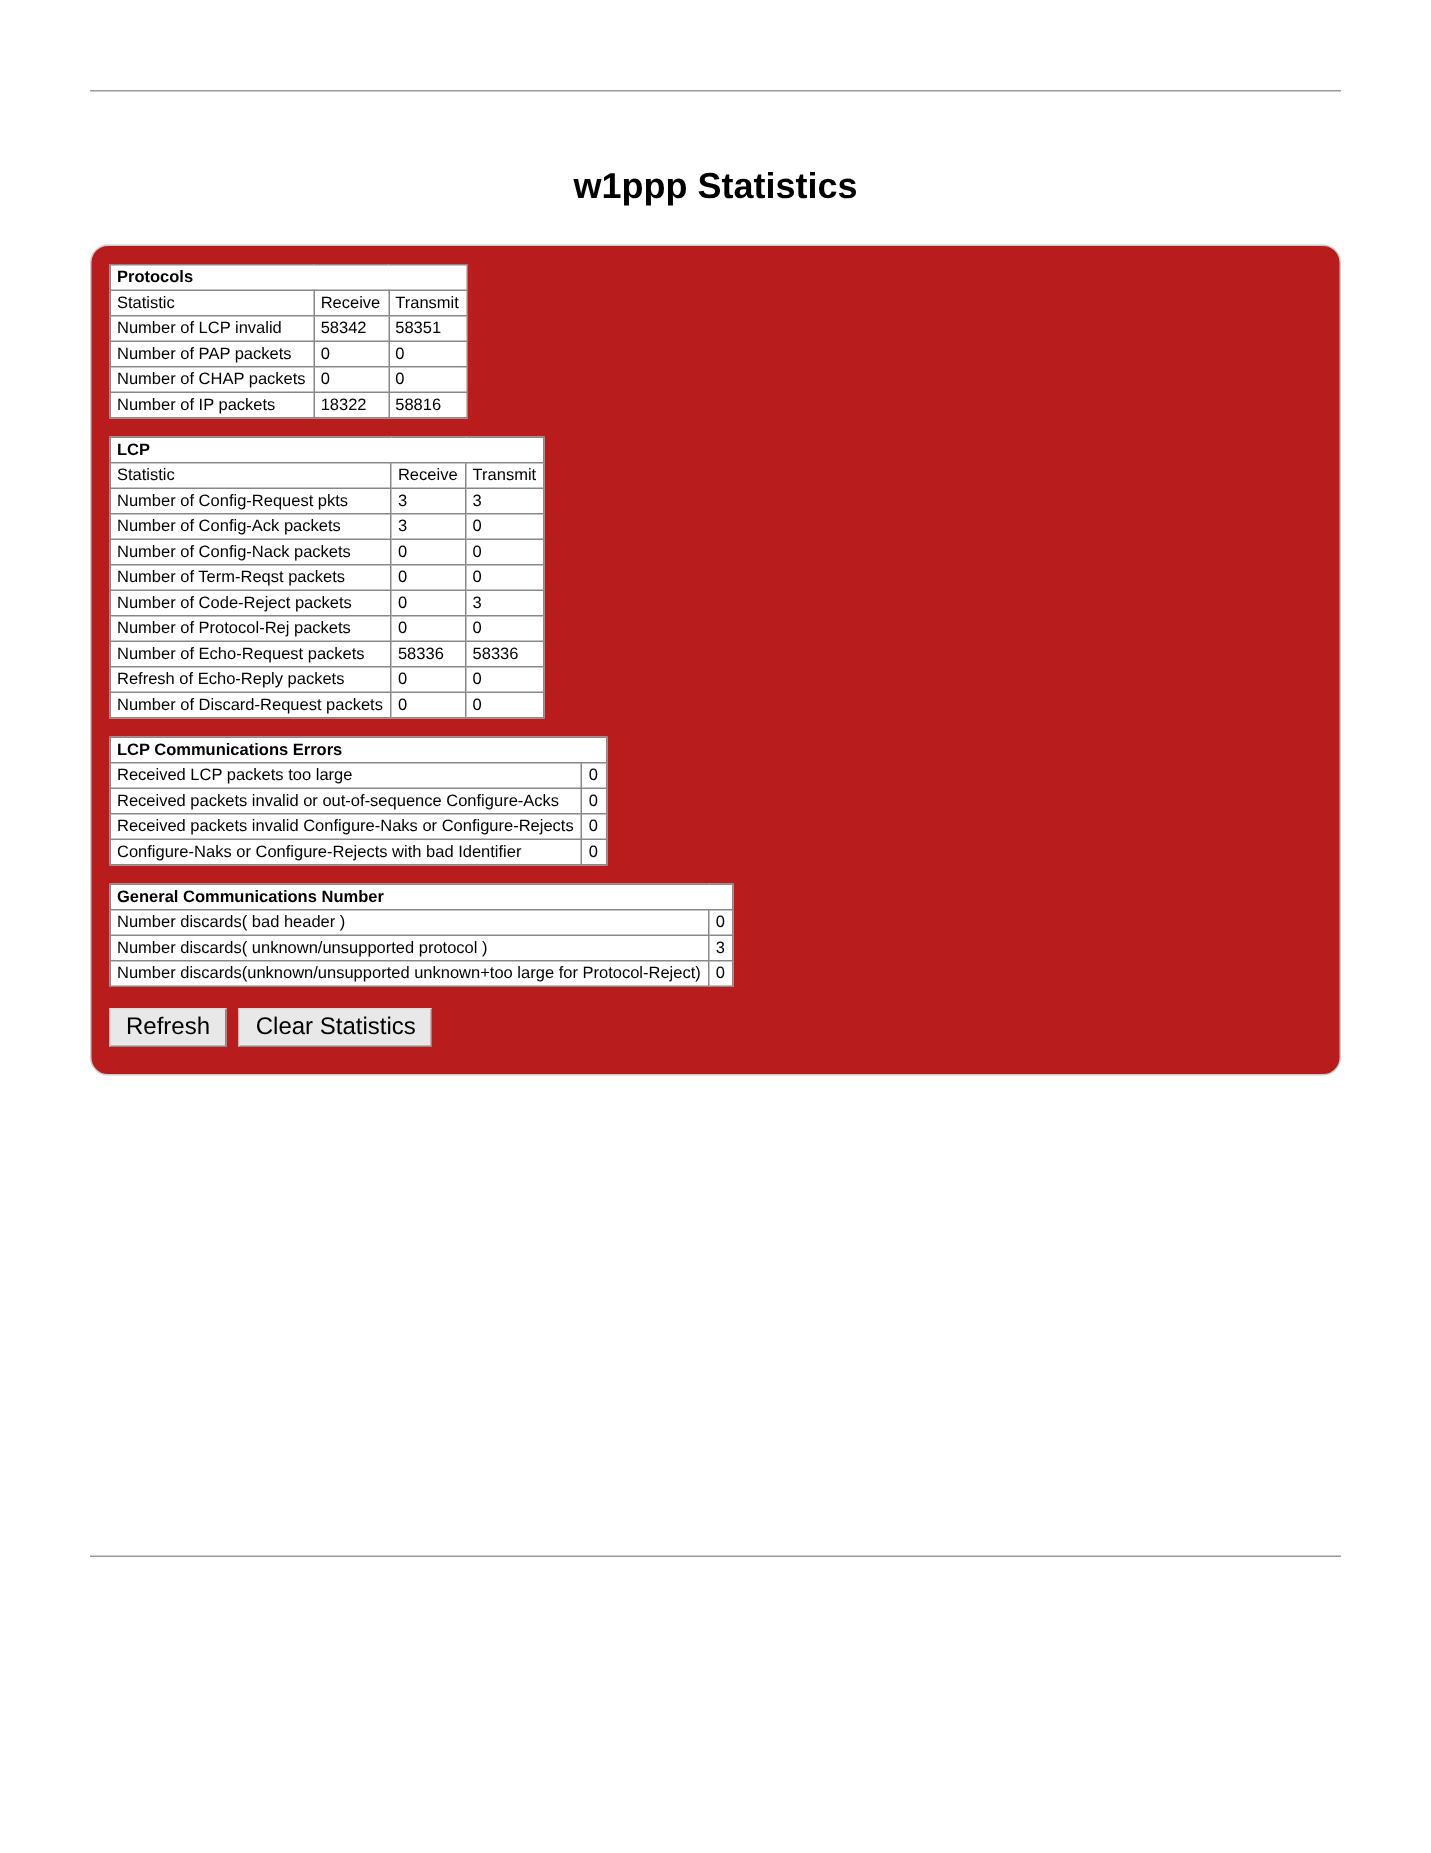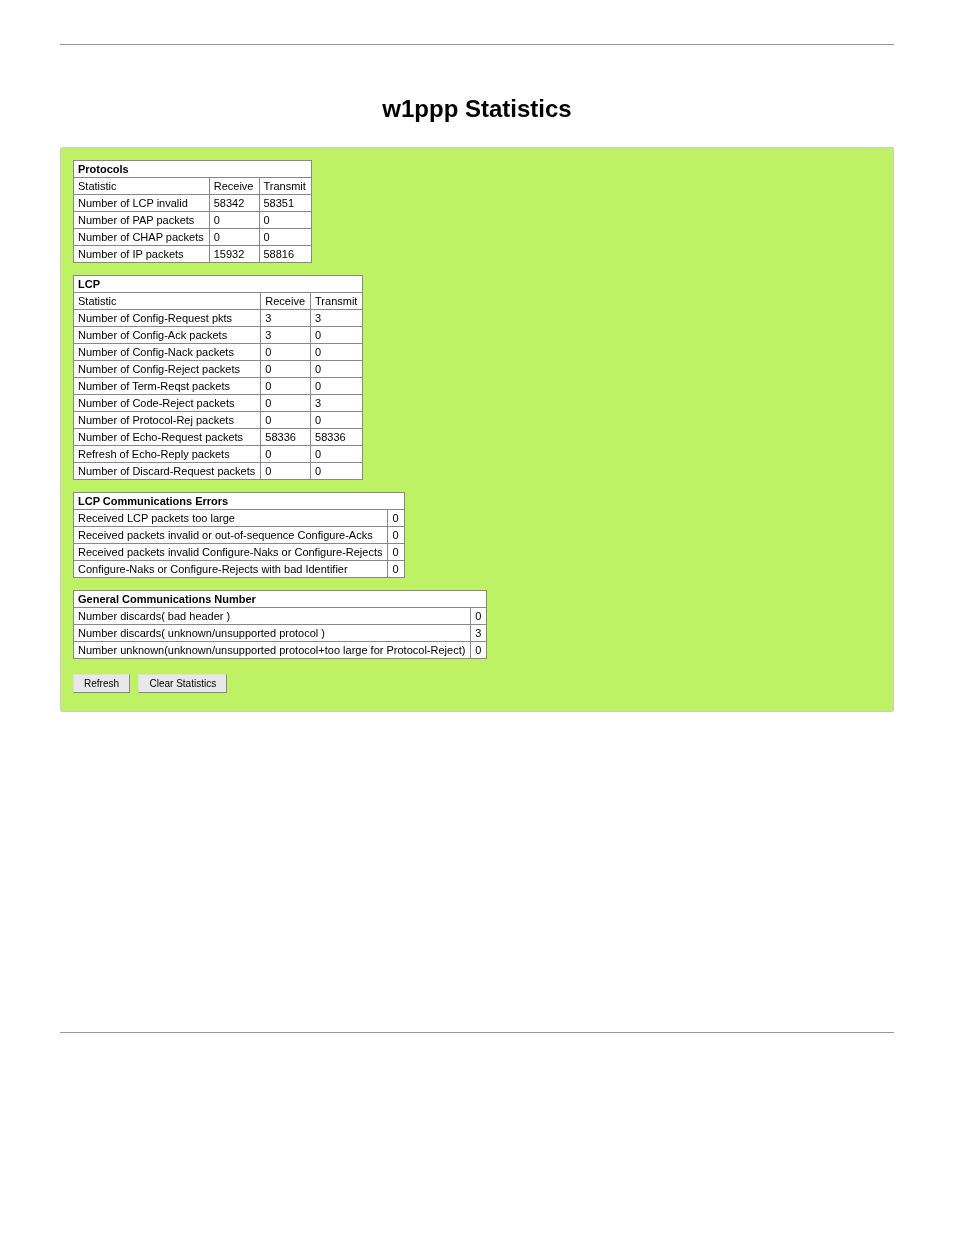--- a/index.html
+++ b/index.html
@@ -1,25 +1,25 @@
 <!DOCTYPE html>
 <html><head>
 <meta charset="utf-8">
 <style>
   html,body{margin:0;padding:0;background:#fff;font-family:Verdana,Arial,sans-serif;color:#000;}
-  .page{width:954px;margin:0 auto;box-sizing:border-box;padding:44px 60px 40px 60px;}
+  .page{width:954px;margin:0 auto;box-sizing:border-box;padding:60px 60px 40px 60px;}
   .rule{border:0;border-top:1px solid #999;margin:0 0 50px 0;}
   .rule-bottom{border:0;border-top:1px solid #999;margin:50px 0 0 0;}
   .title{text-align:center;font-size:24px;font-weight:bold;margin:50px 0 24px 0;}
-  .panel{background:#bef264;border:1px solid #ccc;border-radius:2px;padding:12px 12px 18px 12px;margin:0 0 0 0;}
+  .panel{background:#b91c1c;border:1px solid #ccc;border-radius:12px;padding:12px 12px 18px 12px;margin:0 0 0 0;}
   table.stat{border-collapse:collapse;background:#fff;margin:0 0 12px 0;table-layout:auto;}
   table.stat td,table.stat th{border:1px solid #888;padding:2px 5px 2px 4px;font-size:11px;text-align:left;font-weight:normal;white-space:nowrap;}
   table.stat .hdr{font-weight:bold;}
   .btns{margin-top:14px;}
-  .btn{display:inline-block;background:#e8e8e8;border:1px solid #888;border-top-color:#ddd;border-left-color:#ddd;padding:3px 10px;font-size:10px;font-family:Arial,sans-serif;margin-right:4px;cursor:pointer;}
+  .btn{display:inline-block;background:#e8e8e8;border:1px solid #888;border-top-color:#ddd;border-left-color:#ddd;padding:3px 10px;font-size:16px;font-family:Arial,sans-serif;margin-right:4px;cursor:pointer;}
   .narrow{width:auto;}
 </style>
 </head>
 <body>
 <div class="page">
 
 <hr class="rule">
 
 <div class="title">w1ppp Statistics</div>
 
@@ -45,21 +45,21 @@
             <td>0</td>
             <td>0</td>
           </tr>
     <tr>
             <td>Number of CHAP packets</td>
             <td>0</td>
             <td>0</td>
           </tr>
     <tr>
             <td>Number of IP packets</td>
-            <td>15932</td>
+            <td>18322</td>
             <td>58816</td>
           </tr>
   </tbody>
       </table>
 
   <table class="stat narrow">
     <tbody>
           <tr>
             <td class="hdr" colspan="3">LCP</td>
           </tr>
@@ -73,25 +73,20 @@
             <td>3</td>
             <td>3</td>
           </tr>
     <tr>
             <td>Number of Config-Ack packets</td>
             <td>3</td>
             <td>0</td>
           </tr>
     <tr>
             <td>Number of Config-Nack packets</td>
-            <td>0</td>
-            <td>0</td>
-          </tr>
-    <tr>
-            <td>Number of Config-Reject packets</td>
             <td>0</td>
             <td>0</td>
           </tr>
     <tr>
             <td>Number of Term-Reqst packets</td>
             <td>0</td>
             <td>0</td>
           </tr>
     <tr>
             <td>Number of Code-Reject packets</td>
@@ -152,21 +147,21 @@
           </tr>
     <tr>
             <td>Number discards( bad header )</td>
             <td>0</td>
           </tr>
     <tr>
             <td>Number discards( unknown/unsupported protocol )</td>
             <td>3</td>
           </tr>
     <tr>
-            <td>Number unknown(unknown/unsupported protocol+too large for Protocol-Reject)</td>
+            <td>Number discards(unknown/unsupported unknown+too large for Protocol-Reject)</td>
             <td>0</td>
           </tr>
   </tbody>
       </table>
 
   <div class="btns">
     <span class="btn">Refresh</span>
     <span class="btn">Clear Statistics</span>
   </div>
 

